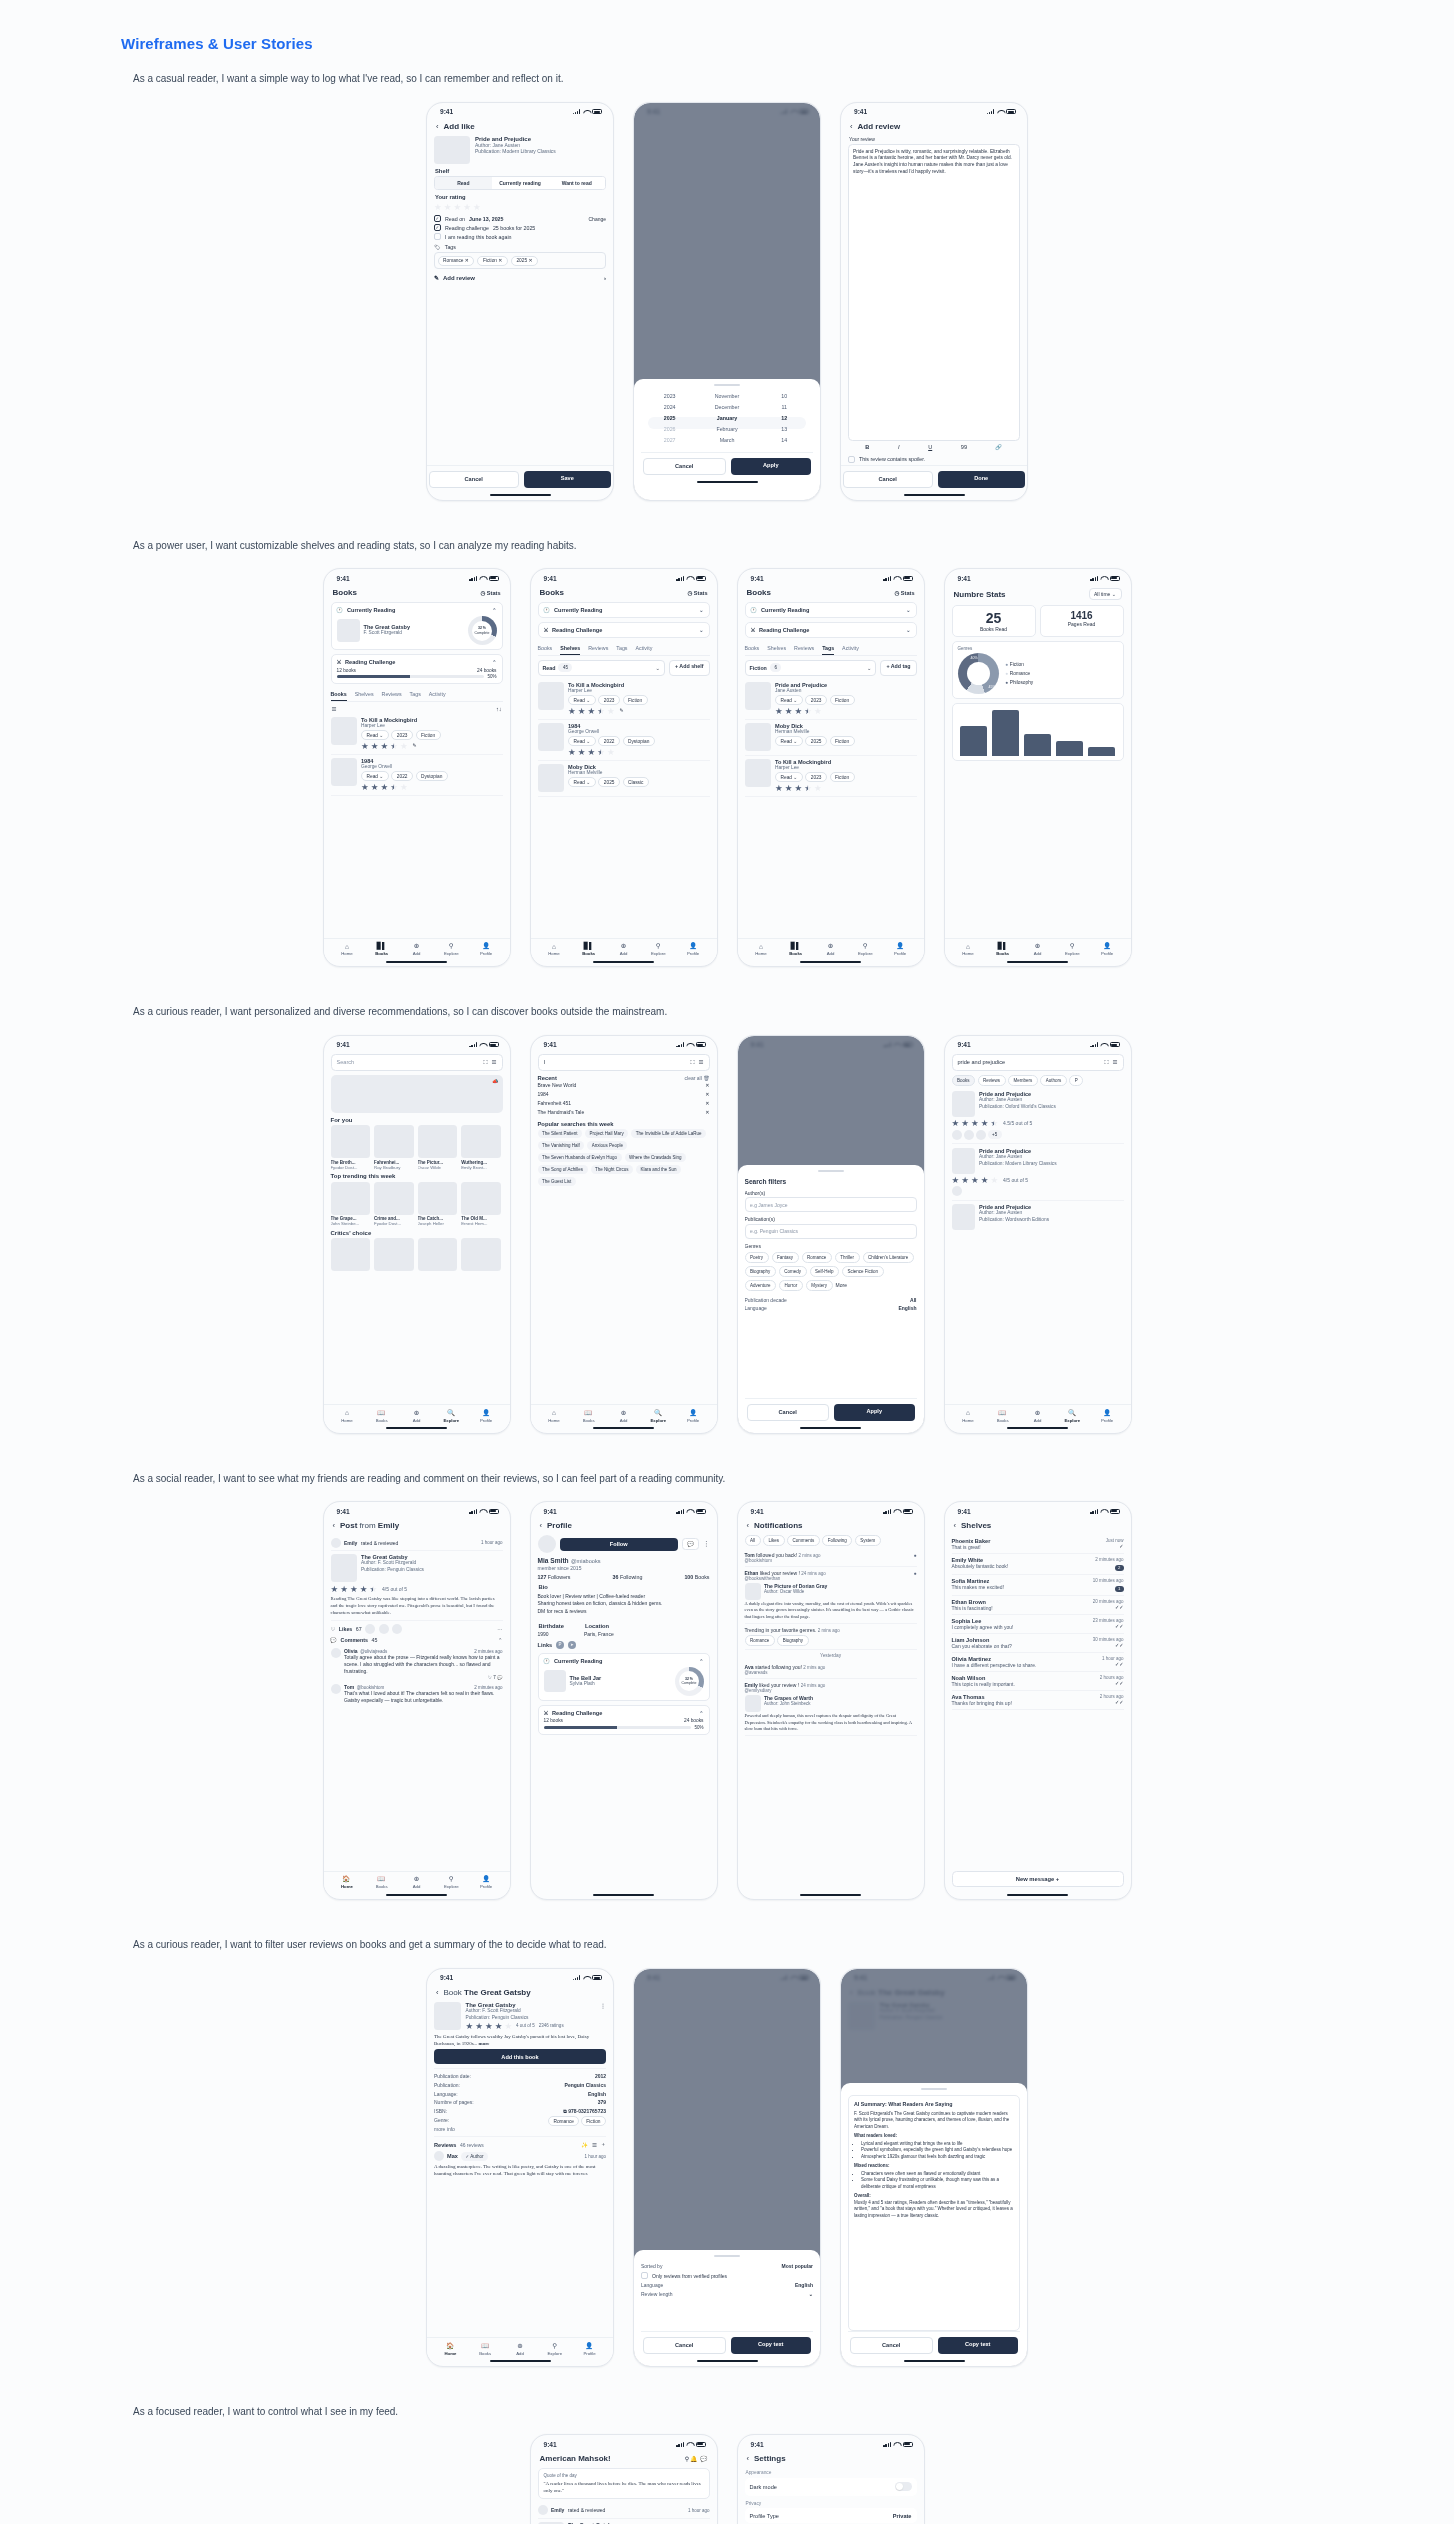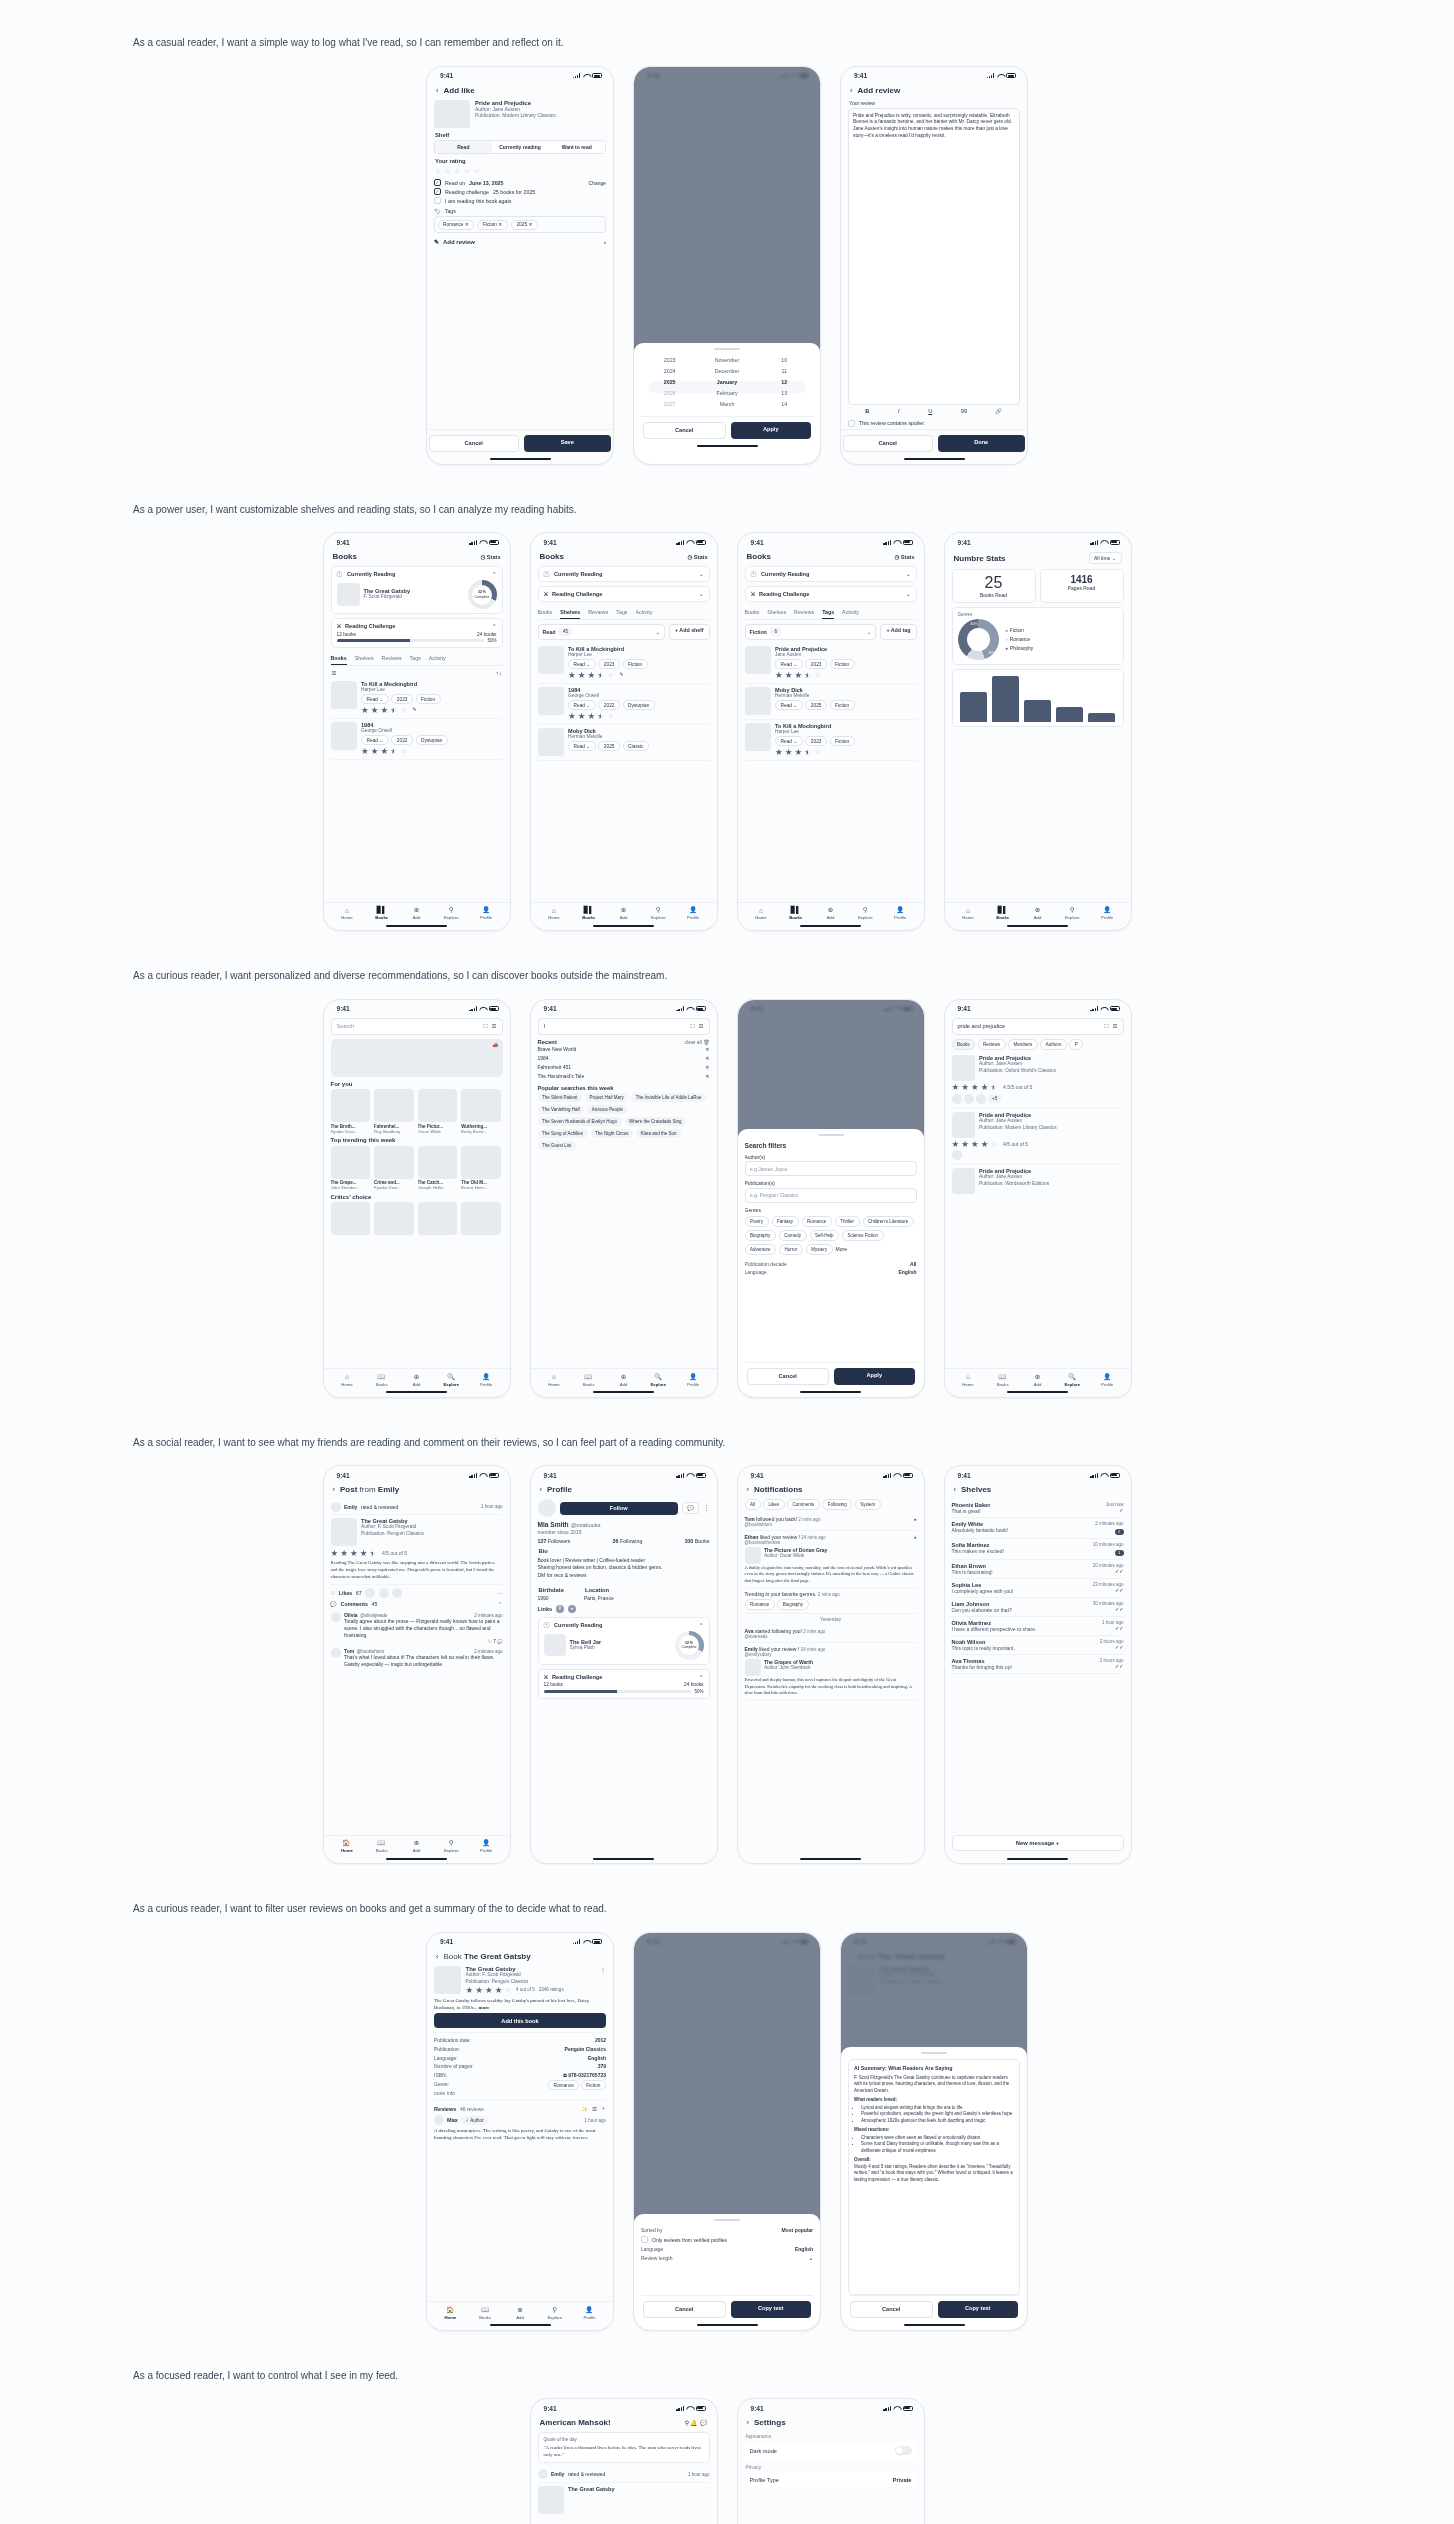--- a/index.html
+++ b/index.html
@@ -185,20 +185,21 @@
   .nf-h { font-size:4.5px; color:#6c788b; }
   .divlbl { text-align:center; font-size:4.8px; color:#6c788b; margin:3px 0; position:relative; }
 
   .aibox { background:#fff; border:0.5px solid #e6eaf0; border-radius:5px; padding:5px; font-size:4.5px; line-height:1.45; }
 </style>
 </head>
 <body>
 
 <div class="page">
 
+  <div class="title">Wireframes &amp; User Stories</div>
 
   <p class="story">As a casual reader, I want a simple way to log what I've read, so I can remember and reflect on it.</p>
   <div class="row center">
 
     <div class="phone">
         <div class="screen">
       <div class="statusbar">
         <span>9:41</span>
         <span class="sb-icons">
               <span class="bars">
@@ -807,21 +808,21 @@
             </span>
       </div>
       <div class="body">
         <div class="navhdr" style="justify-content:space-between">
           <h1>Numbre Stats</h1>
           <span style="border:0.5px solid #e0e5ec;border-radius:4px;padding:2px 4.5px;font-size:5px;background:#fff">
             <span>All time</span> <span>⌄</span></span>
         </div>
         <div style="display:flex;gap:4px">
           <div class="card" style="flex:1;text-align:center">
-            <div style="font-size:16px;font-weight:normal">25</div>
+            <div style="font-size:14px;font-weight:bold">25</div>
             <div class="xs">Books Read</div>
               </div>
           <div class="card" style="flex:1;text-align:center">
             <div style="font-size:10px;font-weight:bold">1416</div>
             <div class="xs">Pages Read</div>
               </div>
         </div>
         <div class="card">
           <div class="tiny muted">Genres</div>
           <div style="display:flex;align-items:center;gap:7px;margin-top:2px">

